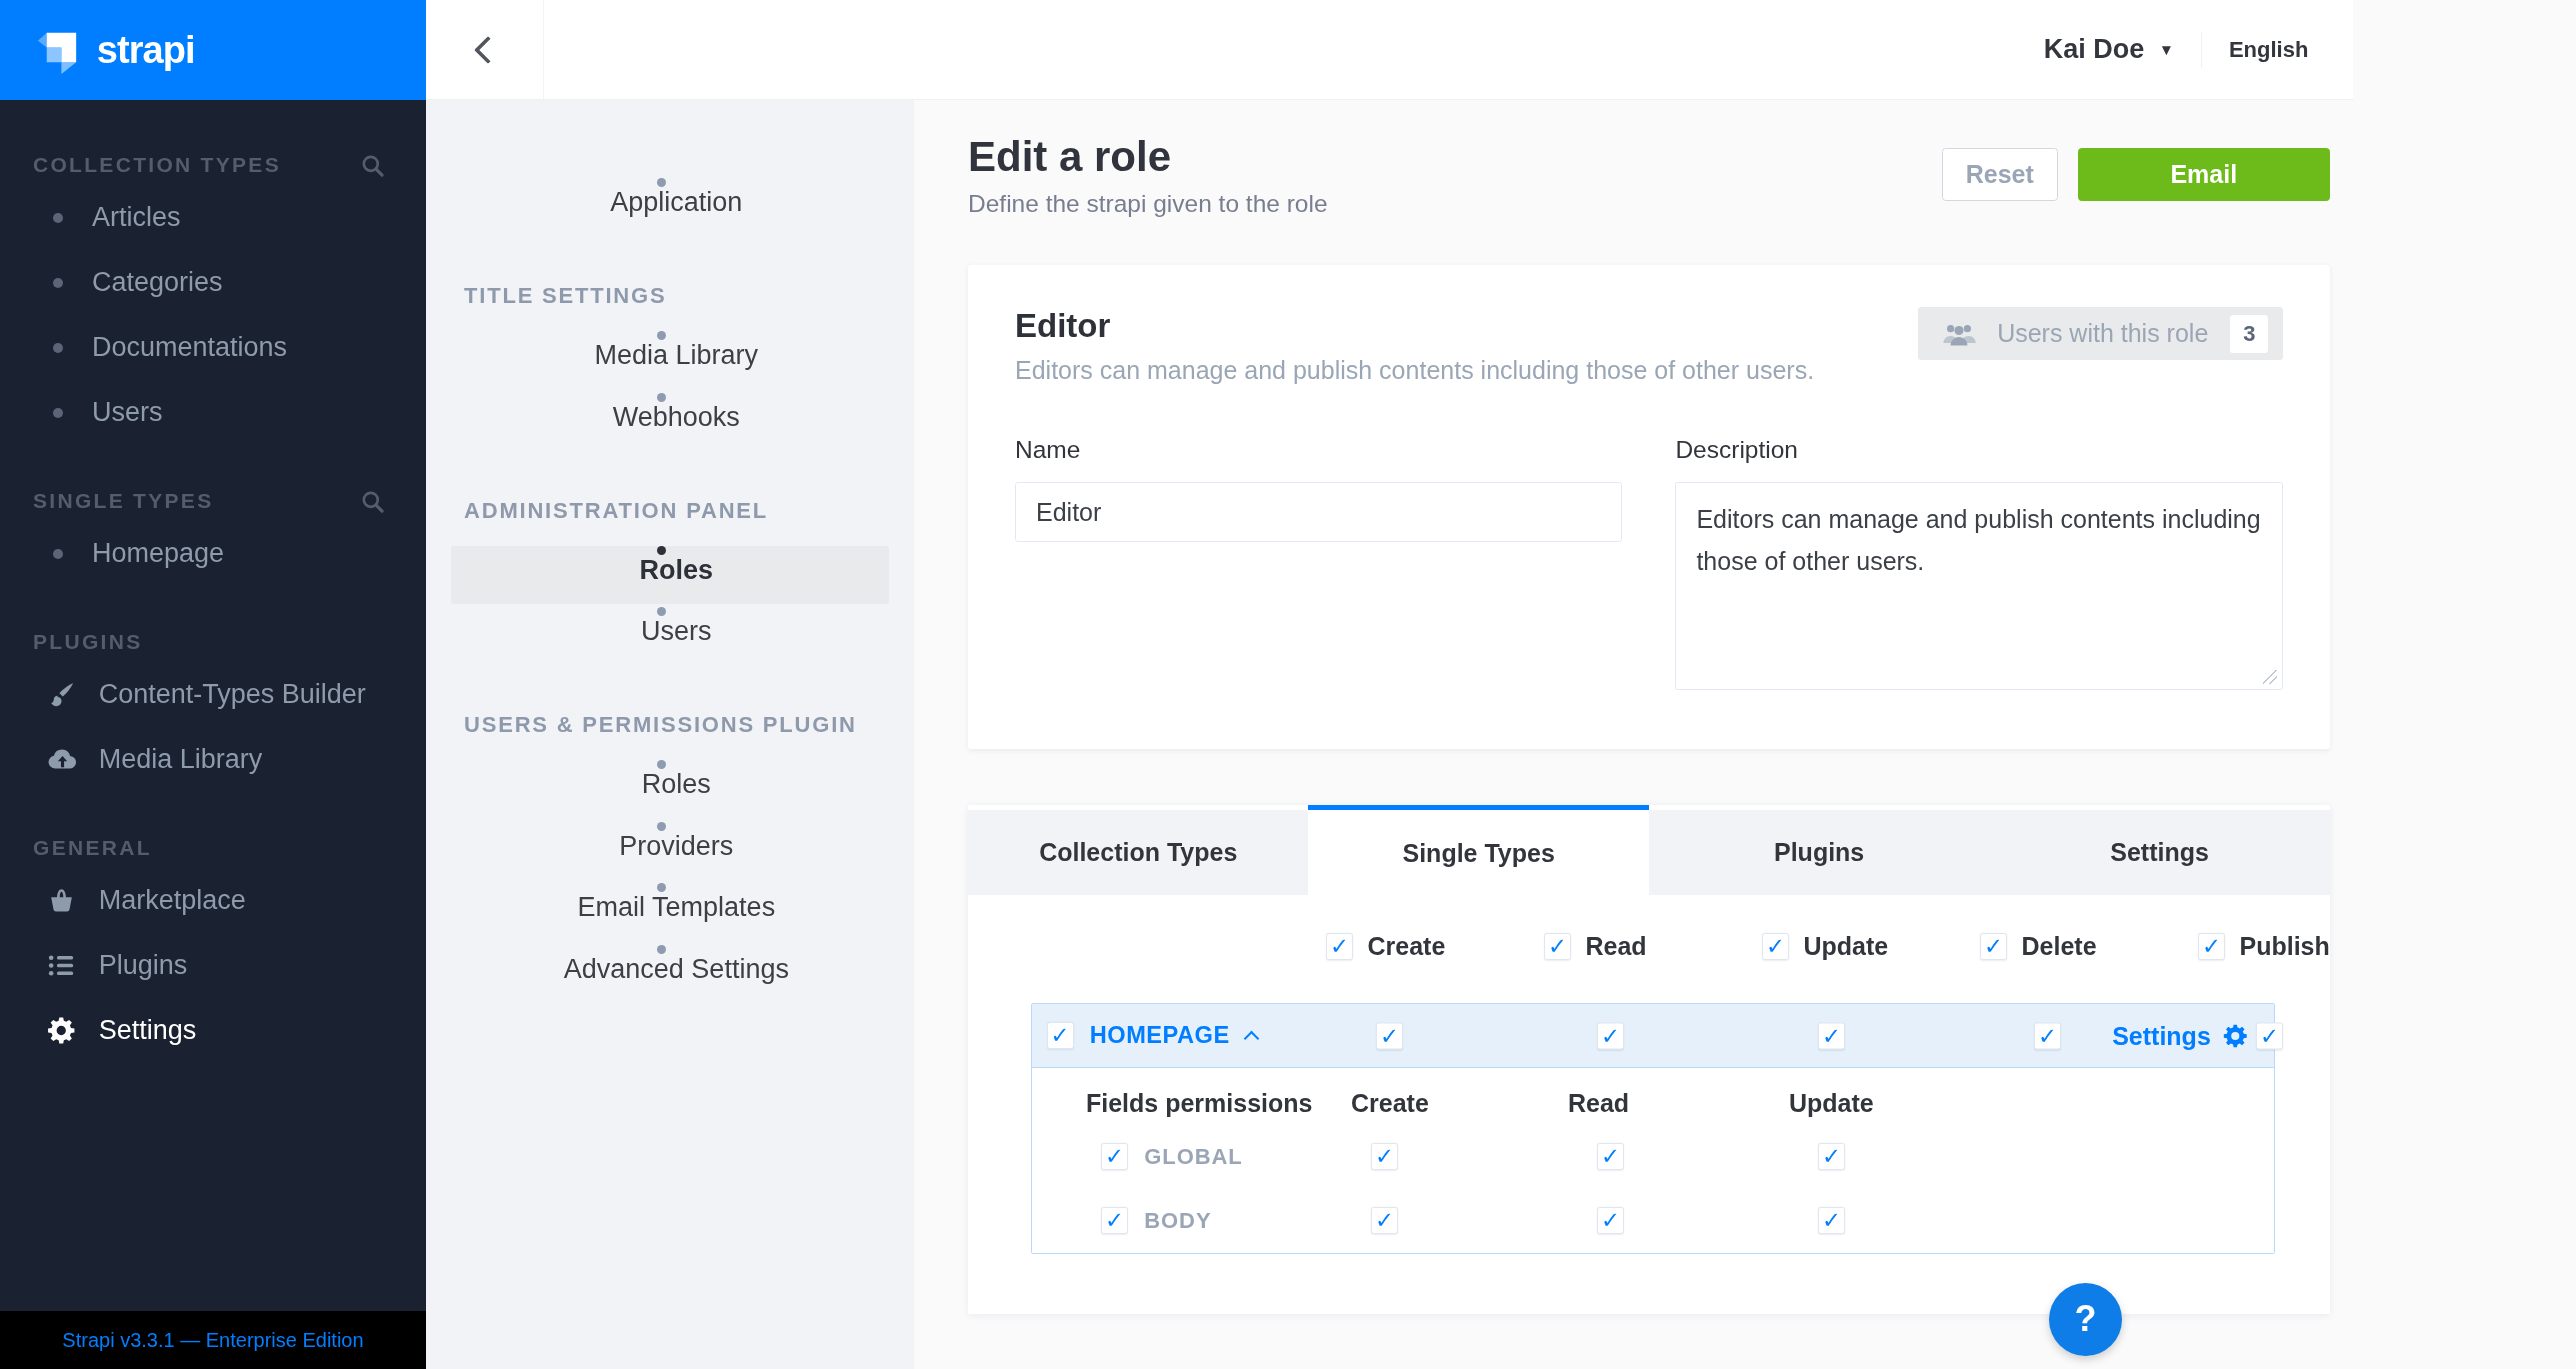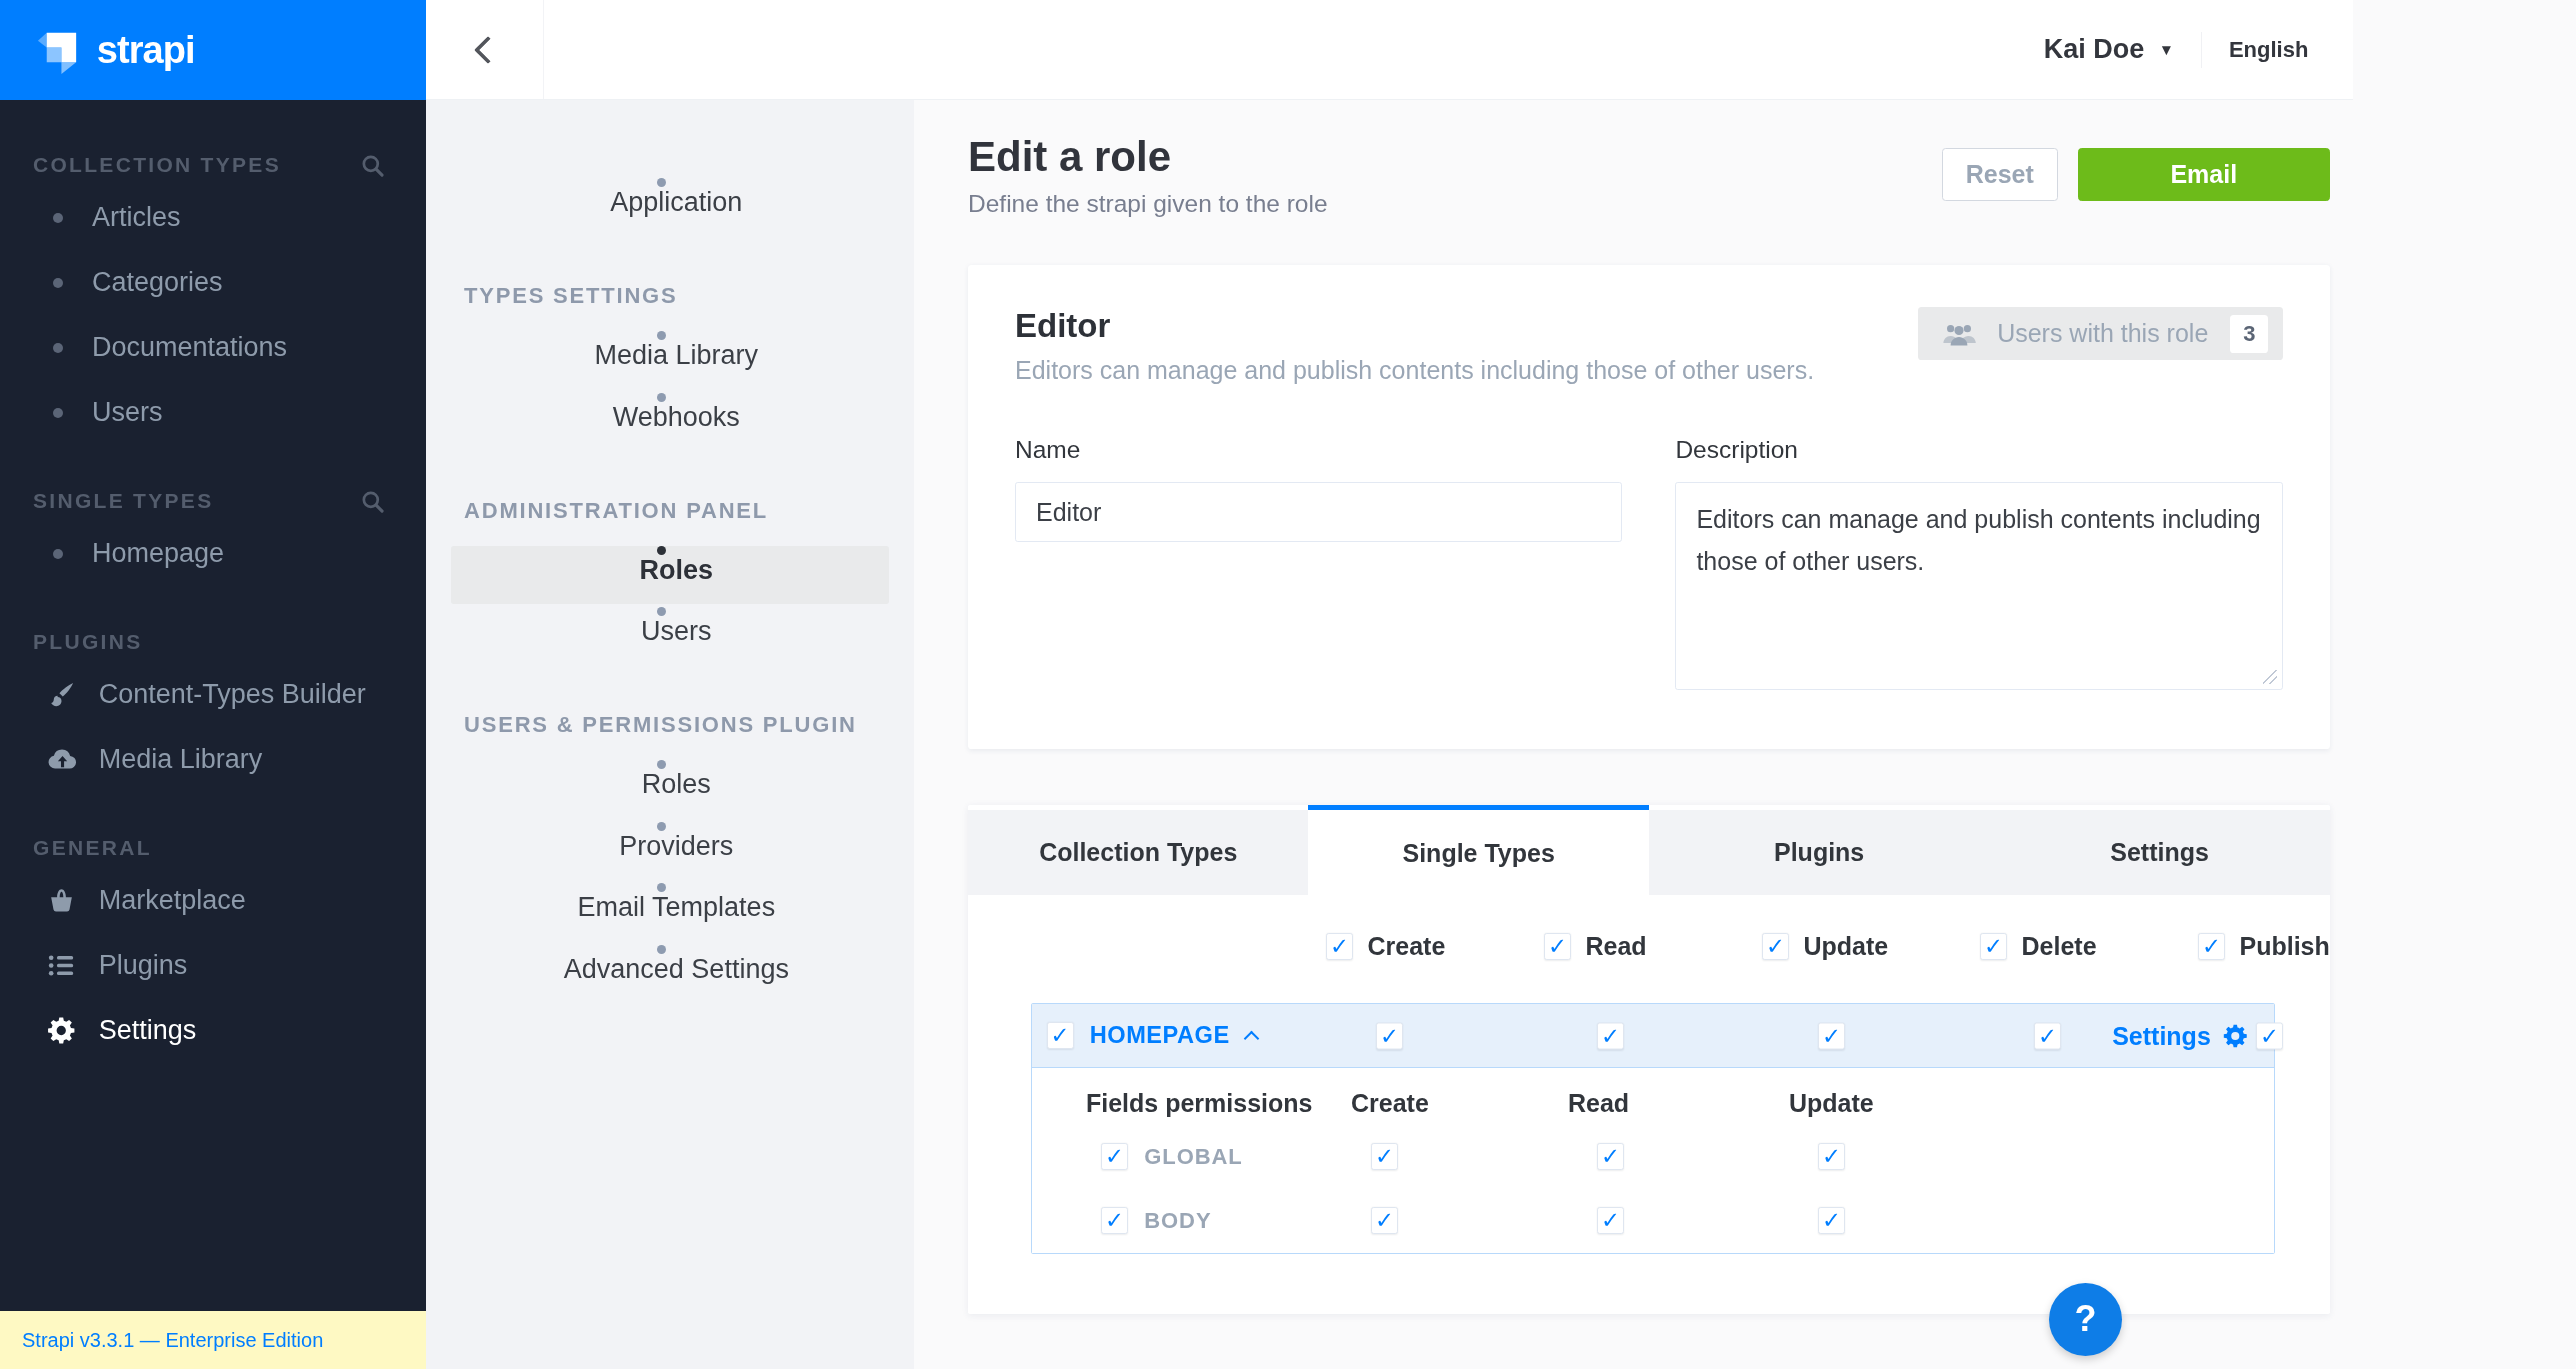--- a/index.html
+++ b/index.html
@@ -16,21 +16,21 @@
   .nav-section { margin-top:36px; }
   .nav-section:first-child { margin-top:20px; }
   .nav-head { display:flex; align-items:center; padding:0 40px 0 33px; height:40px; }
   .nav-head-label { color:#545d6d; font-size:21px; font-weight:bold; letter-spacing:2.3px; }
   .nav-head .i-search { width:27px; height:27px; color:#545d6d; margin-left:auto; }
   .nav-item { display:flex; align-items:center; height:65px; padding-left:53px; color:#8e9bab; font-size:27px; cursor:pointer; }
   .nav-item .bullet { width:10px; height:10px; border-radius:50%; background:#5b6577; margin-right:29px; flex:0 0 auto; }
   .nav-item .n-icon { width:31px; height:31px; margin-right:22px; margin-left:-7.3px; flex:0 0 auto; color:#8e9bab; }
   .nav-item.active { color:#ffffff; }
   .nav-item.active .n-icon { color:#ffffff; }
-  .side-footer { background:#fef9c3; padding:18px 22px; }
+  .side-footer { background:#000000; padding:18px 22px;text-align:center; }
   .side-footer a { color:#007eff; font-size:20px; text-decoration:none; }
 
   
   .right { flex:1 1 auto; display:flex; flex-direction:column; }
   .topbar { height:100px; flex:0 0 100px; background:#fff; display:flex; align-items:center; border-bottom:0.9px solid #eef1f4; }
   .back-btn { width:118px; height:100%; display:flex; align-items:center; justify-content:center; border-right:0.9px solid #f2f3f6; cursor:pointer; }
   .chev-left { width:20px; height:20px; border-left:4.5px solid #53565c; border-bottom:4.5px solid #53565c; transform:rotate(45deg); border-radius:1.8px; margin-left:7.3px; }
   .topbar-right { margin-left:auto; display:flex; align-items:center; padding-right:45px; }
   .user-menu { display:flex; align-items:center; cursor:pointer;text-align:center; }
   .user-name { font-size:27px; font-weight:600; color:#33363d; }
@@ -242,21 +242,21 @@
     </div>
 
     <div class="content-row">
 
       <div class="subsidebar">
         <div class="ss-item ss-first">
           <span class="bullet"></span>
           <span>Application</span>
         </div>
 
-        <div class="ss-head">TYPES SETTINGS</div>
+        <div class="ss-head">TITLE SETTINGS</div>
         <div class="ss-item">
             <span class="bullet"></span>
             <span>Media Library</span>
           </div>
         <div class="ss-item">
             <span class="bullet"></span>
             <span>Webhooks</span>
           </div>
 
         <div class="ss-head">ADMINISTRATION PANEL</div>

